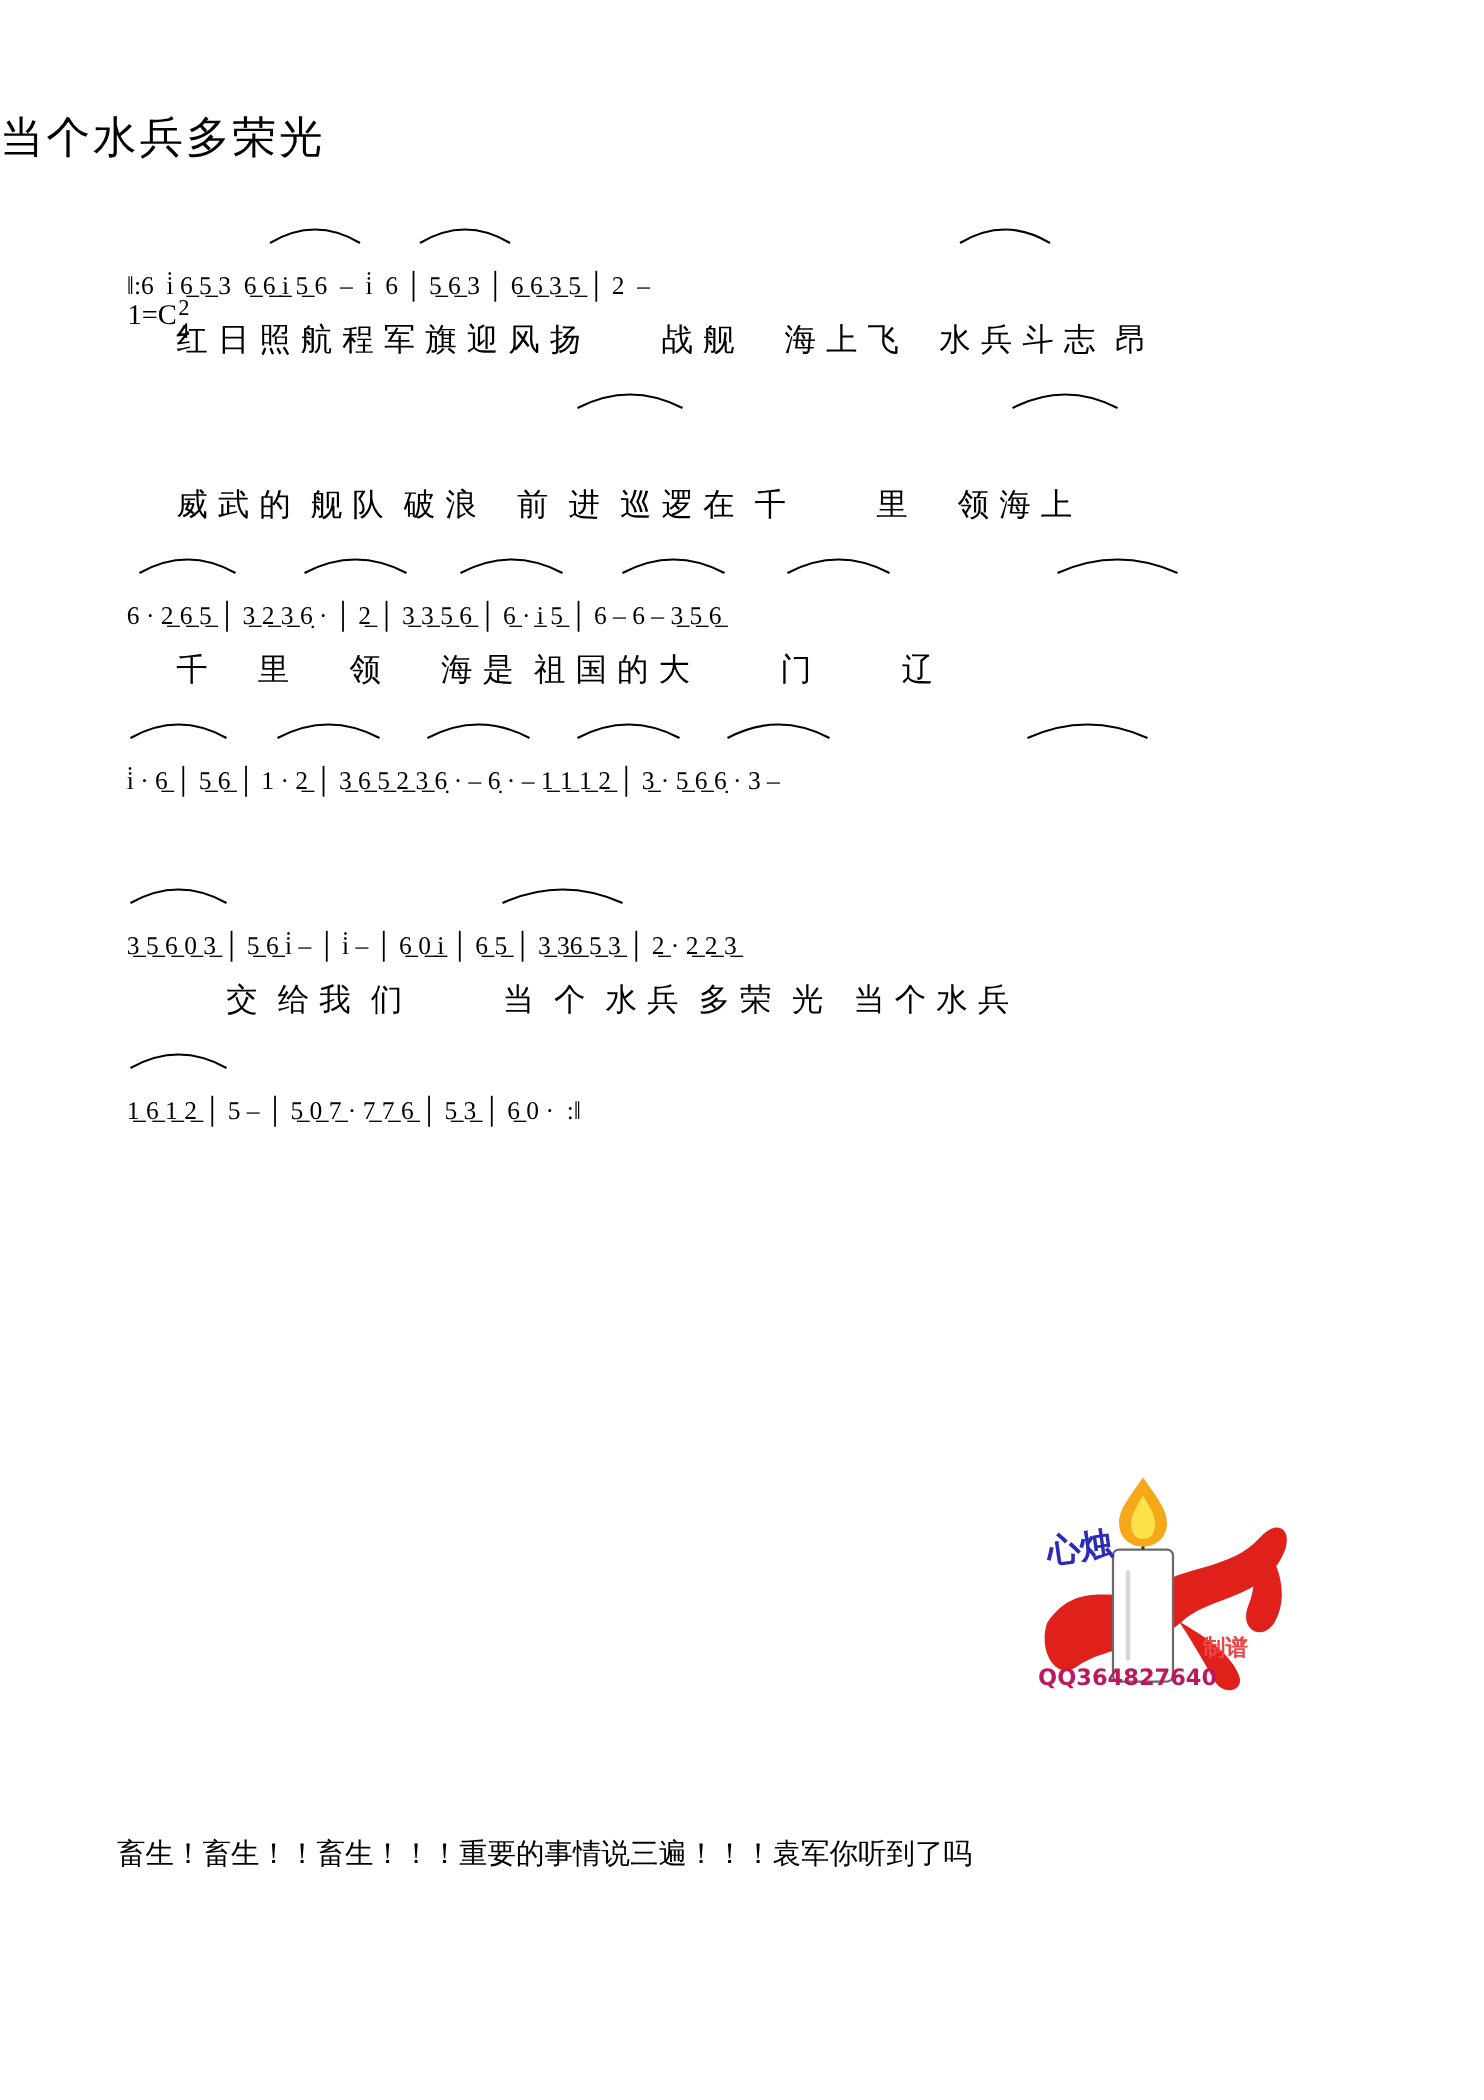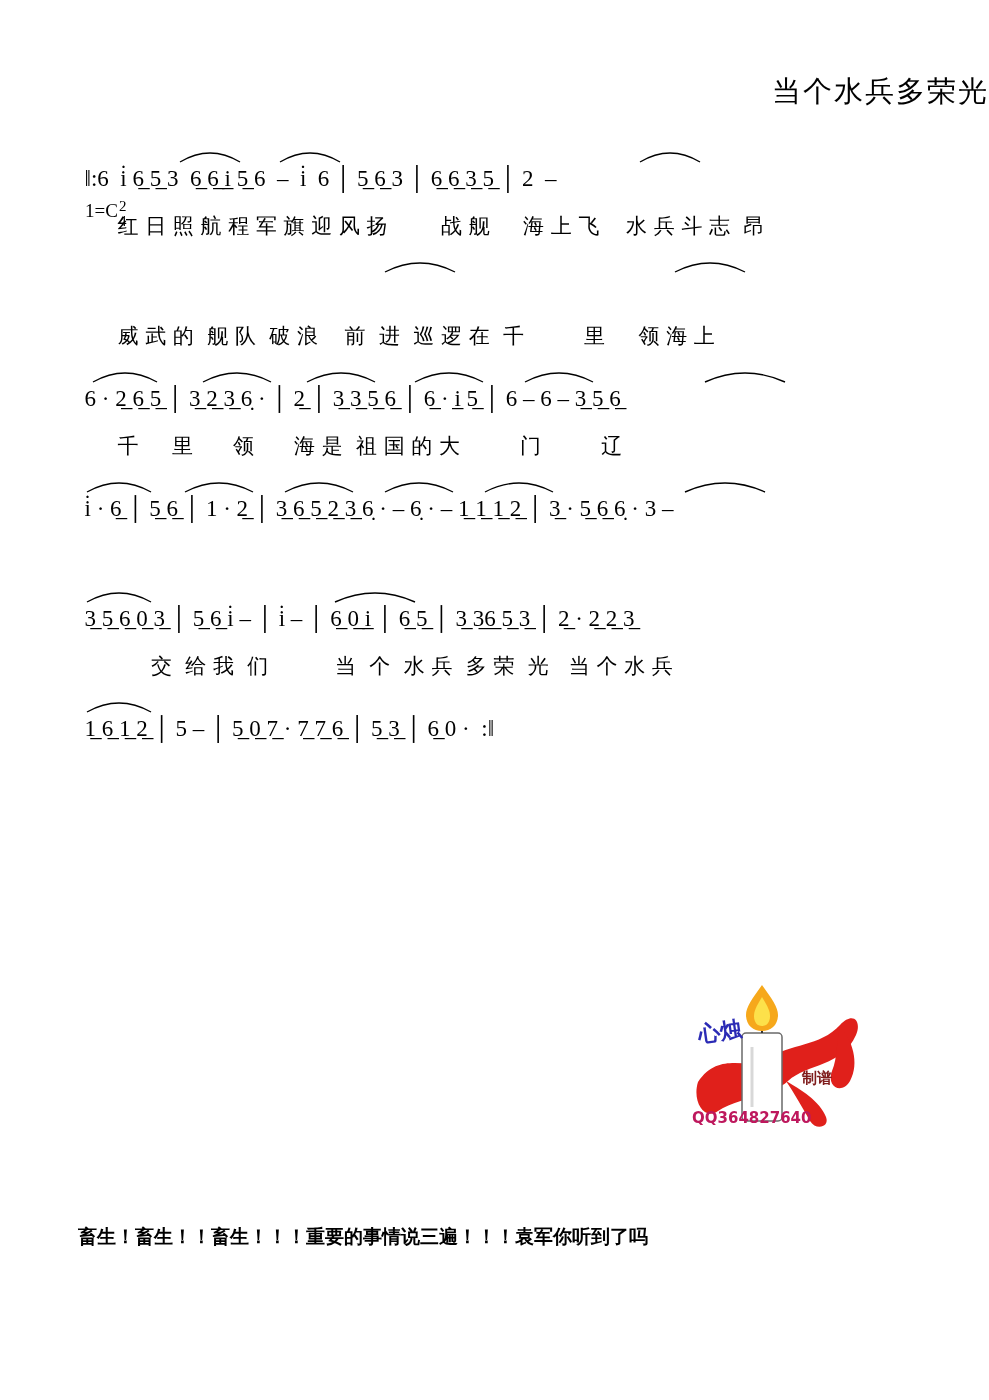--- a/index.html
+++ b/index.html
@@ -14,21 +14,21 @@
     color: #000000;
     position: relative;
     overflow: hidden;
   }
   .page {
     position: relative;
     width: 989px;
     height: 1400px;
   }
   .title {
-    text-align: right;
+    text-align: left;
     font-size: 29px;
     font-family: "DejaVu Sans", sans-serif;
     font-weight: 500;
     letter-spacing: 2px;
     margin-top: 72px;
   }
   .keysig {
     position: absolute;
     left: 85px;
     top: 128px;
@@ -55,24 +55,24 @@
     margin: 0 auto;
     width: 820px;
   }
   .system {
     position: relative;
     height: 110px;
   }
   .notes {
     position: absolute;
     left: 0;
-    top: 0;
+    top: 15px;
     width: 820px;
     height: 46px;
-    font-size: 23px;
+    font-size: 17px;
     font-family: "Liberation Serif", serif;
     letter-spacing: 0px;
     white-space: pre;
   }
   .lyrics {
     position: absolute;
     left: 0;
     top: 46px;
     width: 820px;
     height: 34px;
@@ -96,22 +96,22 @@
     top: 40px;
     color: #2b2bb5;
     font-size: 22px;
     font-weight: bold;
     font-family: "DejaVu Sans", sans-serif;
     transform: rotate(-8deg);
   }
   .wm-text-2 {
     position: absolute;
     left: 112px;
-    top: 92px;
-    color: #7f1d1d;
+    top: 112px;
+    color: #ef4444;
     font-size: 15px;
     font-weight: bold;
     font-family: "DejaVu Sans", sans-serif;
   }
   .wm-text-3 {
     position: absolute;
     left: 2px;
     top: 132px;
     color: #be185d;
     font-size: 15px;
@@ -121,21 +121,21 @@
 
   .notes-block {
     position: absolute;
     left: 78px;
     top: 1150px;
     font-family: "DejaVu Sans", sans-serif;
     font-size: 19px;
     line-height: 28px;
   }
   .notes-block .bold {
-    font-weight: bold;
+    font-weight: normal;
     text-align: center;
   }
   svg.slurs {
     position: absolute;
     left: 0;
     top: -18px;
     width: 820px;
     height: 40px;
     overflow: visible;
     pointer-events: none;

